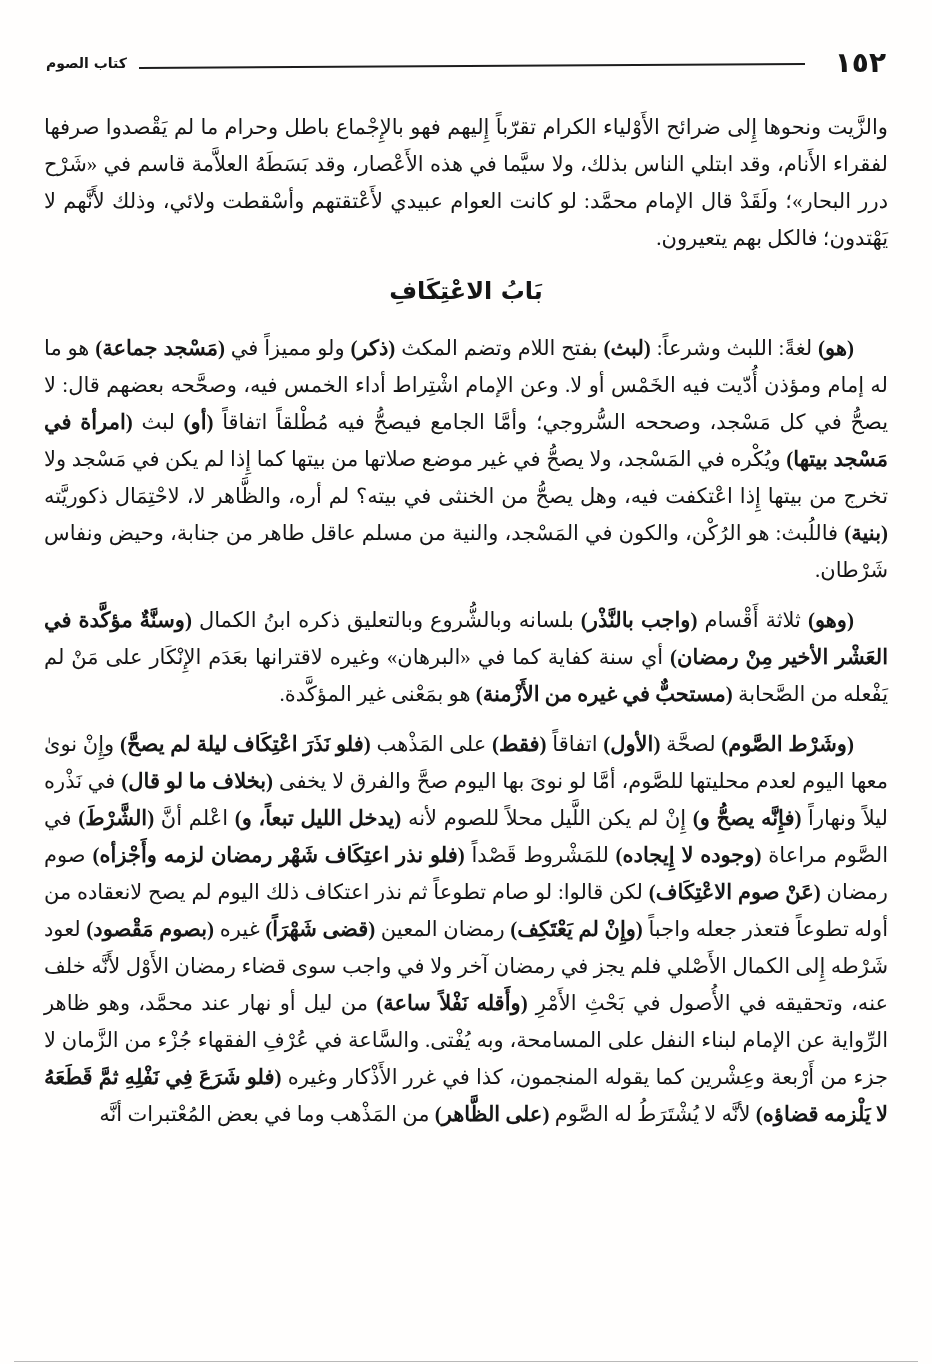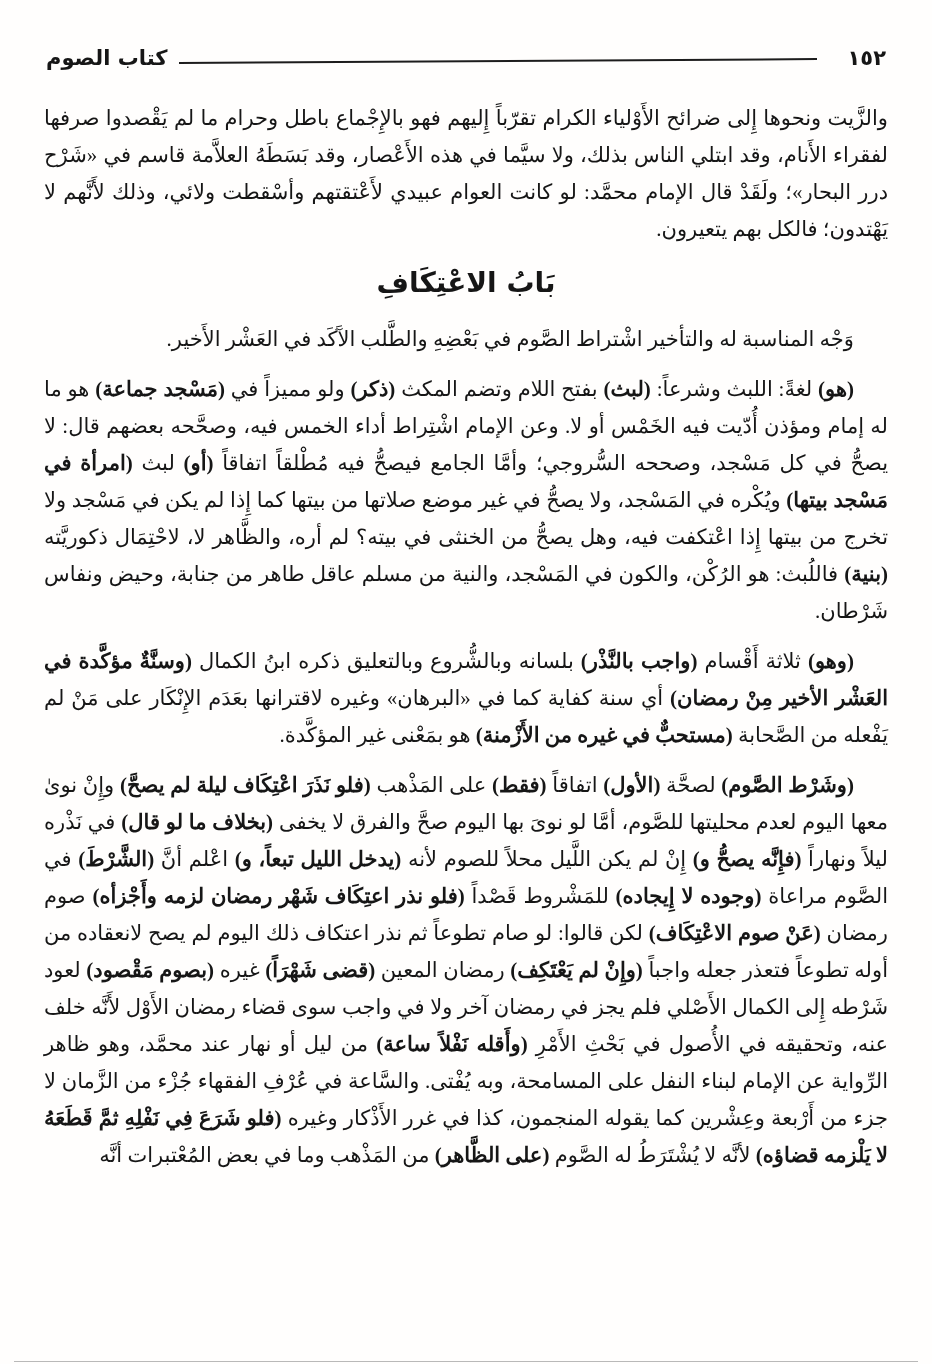--- a/index.html
+++ b/index.html
@@ -12,35 +12,35 @@
     direction:rtl;
     font-family:"DejaVu Sans",sans-serif;
     padding:46px 44px 0 44px;
     overflow:hidden;
   }
   .page-header{
     display:flex;align-items:center;
     margin:0 2px 30px 2px;
     font-weight:bold;
   }
-  .page-number{font-size:21px;letter-spacing:1px;margin-left:20px;}
+  .page-number{font-size:28px;letter-spacing:1px;margin-left:20px;}
   .head-rule{
     flex:1;height:0;
     border-top:2.5px solid #1d1d1d;
     margin:6px 10px 0 12px;
     transform:rotate(-0.35deg);
   }
-  .running-title{font-size:21px;}
+  .running-title{font-size:14px;}
   .body-text{font-size:21px;line-height:37px;text-align:justify;}
   .para{margin:0 0 13px 0;font-family:Liberation Serif, serif;}
   .para.indent{text-indent:34px;}
   .matn{font-weight:bold;}
   .chapter-heading{
     text-align:center;
-    font-size:28px;
+    font-size:24px;
     font-weight:bold;
     margin:16px 0 20px 0;
   }
   .scan-edge{
     position:absolute;left:14px;right:14px;bottom:2px;
     height:1px;background:#b9b9b9;
   }
 </style>
 </head>
 <body>
@@ -52,21 +52,20 @@
     <span class="head-rule"></span>
     <span class="running-title">كتاب الصوم</span>
   </div>
 
   <div class="body-text">
     <section>
         <p class="para"><span>والزَّيت ونحوها إِلى ضرائح الأَوْلياء الكرام تقرّباً إِليهم فهو بالإِجْماع باطل وحرام ما لم يَقْصدوا صرفها لفقراء الأَنام، وقد ابتلي الناس بذلك، ولا سيَّما في هذه الأَعْصار، وقد بَسَطَهُ العلاَّمة قاسم في «شَرْح درر البحار»؛ ولَقَدْ قال الإمام محمَّد: لو كانت العوام عبيدي لأَعْتقتهم وأسْقطت ولائي، وذلك لأَنَّهم لا يَهْتدون؛ فالكل بهم يتعيرون.</span></p>
       </section>
     <h1 class="chapter-heading">بَابُ الاعْتِكَافِ</h1>
     <section>
-        <p class="para indent"><span>وَجْه المناسبة له والتأخير اشْتراط الصَّوم في بَعْضِهِ والطَّلب الآَكَد في العَشْر الأَخير.</span></p>
         <p class="para indent"><span class="matn">(هو)</span><span> لغةً: اللبث وشرعاً: </span><span class="matn">(لبث)</span><span> بفتح اللام وتضم المكث </span><span class="matn">(ذكر)</span><span> ولو مميزاً في </span><span class="matn">(مَسْجد جماعة)</span><span> هو ما له إمام ومؤذن أُدّيت فيه الخَمْس أو لا. وعن الإمام اشْتِراط أداء الخمس فيه، وصحَّحه بعضهم قال: لا يصحُّ في كل مَسْجد، وصححه السُّروجي؛ وأمَّا الجامع فيصحُّ فيه مُطْلقاً اتفاقاً </span><span class="matn">(أو)</span><span> لبث </span><span class="matn">(امرأة في مَسْجد بيتها)</span><span> ويُكْره في المَسْجد، ولا يصحُّ في غير موضع صلاتها من بيتها كما إِذا لم يكن في مَسْجد ولا تخرج من بيتها إِذا اعْتكفت فيه، وهل يصحُّ من الخنثى في بيته؟ لم أره، والظَّاهر لا، لاحْتِمَال ذكوريَّته </span><span class="matn">(بنية)</span><span> فاللُبث: هو الرُكْن، والكون في المَسْجد، والنية من مسلم عاقل طاهر من جنابة، وحيض ونفاس شَرْطان.</span></p>
         <p class="para indent"><span class="matn">(وهو)</span><span> ثلاثة أَقْسام </span><span class="matn">(واجب بالنَّذْر)</span><span> بلسانه وبالشُّروع وبالتعليق ذكره ابنُ الكمال </span><span class="matn">(وسنَّةٌ مؤكَّدة في العَشْر الأخير مِنْ رمضان)</span><span> أي سنة كفاية كما في «البرهان» وغيره لاقترانها بعَدَم الإِنْكَار على مَنْ لم يَفْعله من الصَّحابة </span><span class="matn">(مستحبٌّ في غيره من الأَزْمنة)</span><span> هو بمَعْنى غير المؤكَّدة.</span></p>
         <p class="para indent"><span class="matn">(وشَرْط الصَّوم)</span><span> لصحَّة </span><span class="matn">(الأول)</span><span> اتفاقاً </span><span class="matn">(فقط)</span><span> على المَذْهب </span><span class="matn">(فلو نَذَرَ اعْتِكَاف ليلة لم يصحَّ)</span><span> وإِنْ نوىٰ معها اليوم لعدم محليتها للصَّوم، أمَّا لو نوىَ بها اليوم صحَّ والفرق لا يخفى </span><span class="matn">(بخلاف ما لو قال)</span><span> في نَذْره ليلاً ونهاراً </span><span class="matn">(فإِنَّه يصحُّ و)</span><span> إِنْ لم يكن اللَّيل محلاً للصوم لأنه </span><span class="matn">(يدخل الليل تبعاً، و)</span><span> اعْلم أنَّ </span><span class="matn">(الشَّرْطَ)</span><span> في الصَّوم مراعاة </span><span class="matn">(وجوده لا إِيجاده)</span><span> للمَشْروط قَصْداً </span><span class="matn">(فلو نذر اعتِكَاف شَهْر رمضان لزمه وأَجْزأه)</span><span> صوم رمضان </span><span class="matn">(عَنْ صوم الاعْتِكَاف)</span><span> لكن قالوا: لو صام تطوعاً ثم نذر اعتكاف ذلك اليوم لم يصح لانعقاده من أوله تطوعاً فتعذر جعله واجباً </span><span class="matn">(وإِنْ لم يَعْتَكِف)</span><span> رمضان المعين </span><span class="matn">(قضى شَهْرَاً)</span><span> غيره </span><span class="matn">(بصوم مَقْصود)</span><span> لعود شَرْطه إِلى الكمال الأَصْلي فلم يجز في رمضان آخر ولا في واجب سوى قضاء رمضان الأَوْل لأَنَّه خلف عنه، وتحقيقه في الأُصول في بَحْثِ الأَمْرِ </span><span class="matn">(وأَقله نَفْلاً ساعة)</span><span> من ليل أو نهار عند محمَّد، وهو ظاهر الرِّواية عن الإمام لبناء النفل على المسامحة، وبه يُفْتى. والسَّاعة في عُرْفِ الفقهاء جُزْء من الزَّمان لا جزء من أَرْبعة وعِشْرين كما يقوله المنجمون، كذا في غرر الأَذْكار وغيره </span><span class="matn">(فلو شَرَعَ فِي نَفْلِهِ ثمَّ قَطَعَهُ لا يَلْزمه قضاؤه)</span><span> لأنَّه لا يُشْتَرَطُ له الصَّوم </span><span class="matn">(على الظَّاهر)</span><span> من المَذْهب وما في بعض المُعْتبرات أنَّه</span></p>
       </section>
   </div>
 
   <div class="scan-edge"></div>
 </div>
 
 </body></html>

